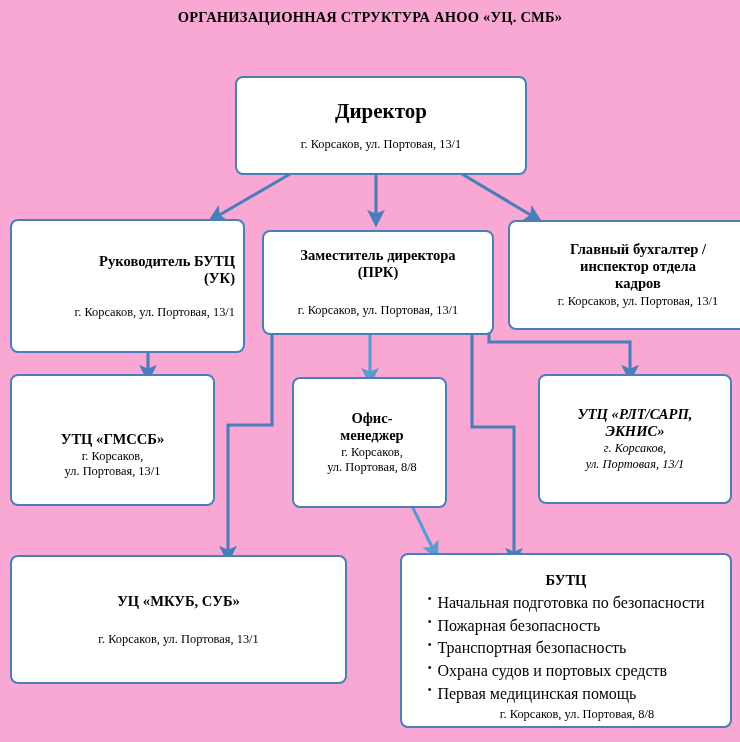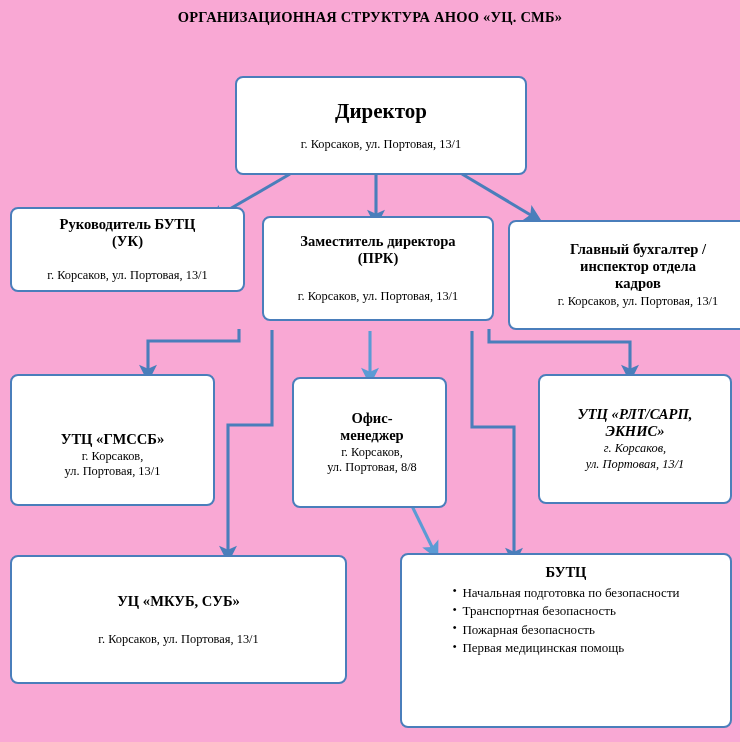--- a/index.html
+++ b/index.html
@@ -79,32 +79,32 @@
   #n-office .sub { font-size: 12.4px; margin-top: 1px; }
 
   #n-rlt .hd { font-size: 14.6px; }
   #n-rlt .sub { font-size: 12.4px; margin-top: 1px; }
 
   #n-mkub .hd { font-size: 14.6px; }
   #n-mkub .sub { font-size: 12.4px; margin-top: 22px; }
 
   #n-butc {
     justify-content: flex-start;
-    padding-top: 9px;
+    padding-top: 17px;
   }
   #n-butc .hd { font-size: 14.6px; }
   #n-butc .bullets {
     list-style: none;
     margin: 3px 0 0 0;
     padding: 0;
     text-align: left;
     align-self: center;
   }
   #n-butc .bullets li {
-    font-size: 13px;
+    font-size: 16px;
     line-height: 1.42;
     position: relative;
     padding-left: 10px;
     white-space: nowrap;
   }
   #n-butc .bullets li::before {
     content: "\2022";
     position: absolute;
     left: 0;
     top: -0.5px;
@@ -157,27 +157,27 @@
 
       <path d="M 412 506 L 434 551" marker-end="url(#ahl)"></path>
     </g>
   </svg>
 
   <div class="node" id="n-director" style="left:235px; top:76px; width:292px; height:99px;">
     <div class="hd">Директор</div>
     <div class="sub">г. Корсаков, ул. Портовая, 13/1</div>
   </div>
 
-  <div class="node" id="n-butc-head" style="left:10px; top:207px; width:235px; height:85px;">
+  <div class="node" id="n-butc-head" style="left:10px; top:219px; width:235px; height:134px;align-items:flex-end;">
     <div class="hd">Руководитель БУТЦ</div>
     <div class="hd">(УК)</div>
     <div class="sub">г. Корсаков, ул. Портовая, 13/1</div>
   </div>
 
-  <div class="node" id="n-deputy" style="left:262px; top:216px; width:232px; height:105px;">
+  <div class="node" id="n-deputy" style="left:262px; top:230px; width:232px; height:105px;">
     <div class="hd">Заместитель директора</div>
     <div class="hd">(ПРК)</div>
     <div class="sub">г. Корсаков, ул. Портовая, 13/1</div>
   </div>
 
   <div class="node" id="n-accountant" style="left:508px; top:220px; width:260px; height:110px;">
     <div class="hd">Главный бухгалтер /</div>
     <div class="hd">инспектор отдела</div>
     <div class="hd">кадров</div>
     <div class="sub">г. Корсаков, ул. Портовая, 13/1</div>
@@ -205,19 +205,21 @@
 
   <div class="node" id="n-mkub" style="left:10px; top:555px; width:337px; height:129px;">
     <div class="hd">УЦ «МКУБ, СУБ»</div>
     <div class="sub">г. Корсаков, ул. Портовая, 13/1</div>
   </div>
 
   <div class="node" id="n-butc" style="left:400px; top:553px; width:332px; height:175px;">
     <div class="hd">БУТЦ</div>
     <ul class="bullets">
       <li>Начальная подготовка по безопасности</li>
+      <li>Пожарная безопасность</li>
       <li>Транспортная безопасность</li>
-      <li>Пожарная безопасность</li>
+      <li>Охрана судов и портовых средств</li>
       <li>Первая медицинская помощь</li>
     </ul>
+    <div class="sub">г. Корсаков, ул. Портовая, 8/8</div>
   </div>
 
 </div>
 
 </body></html>

